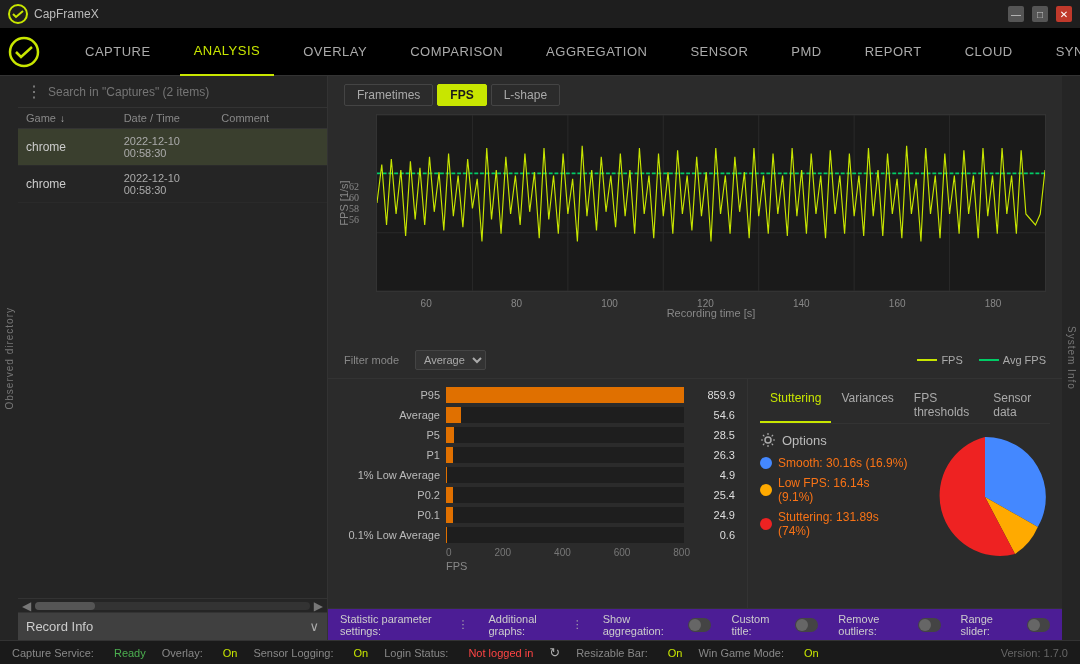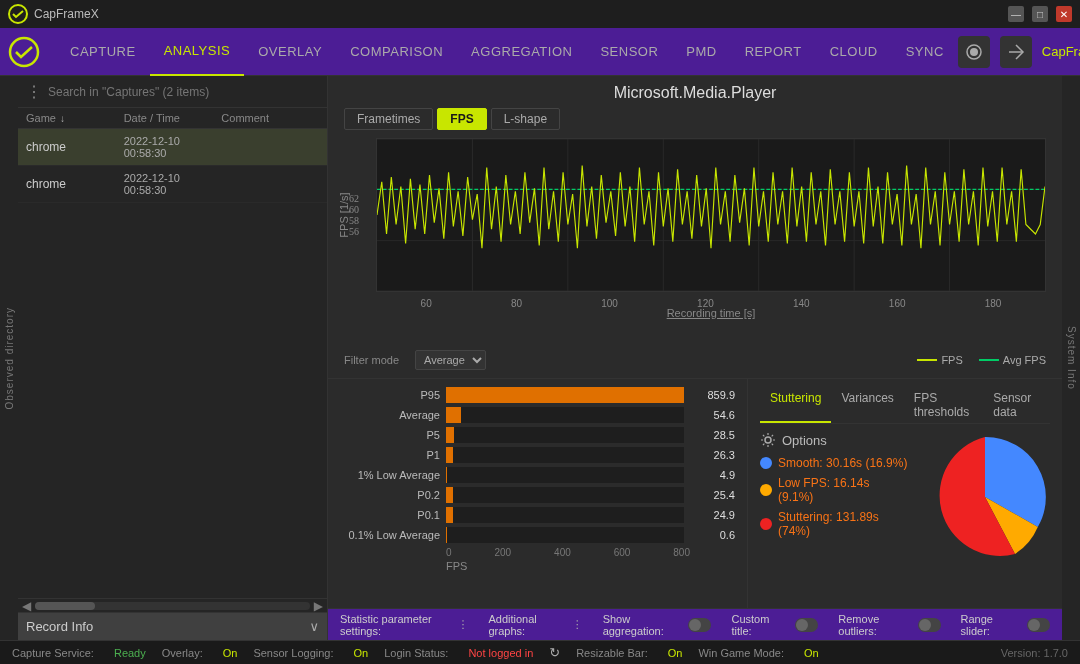--- a/index.html
+++ b/index.html
@@ -6,21 +6,21 @@
     body { font-family: 'Segoe UI', Arial, sans-serif; background: #2b2b2b; color: #ccc; font-size: 12px; width: 1080px; height: 664px; overflow: hidden; }
 
     
     #titlebar { background: #1e1e1e; height: 28px; display: flex; align-items: center; padding: 0 8px; color: #aaa; font-size: 12px; }
     #titlebar .logo { width: 20px; height: 20px; margin-right: 6px; }
     #titlebar .title { flex: 1; font-size: 12px; color: #bbb; }
     #titlebar .win-controls { display: flex; gap: 8px; }
     #titlebar .win-btn { width: 16px; height: 16px; background: #555; border-radius: 2px; display: flex; align-items: center; justify-content: center; font-size: 10px; color: #ccc; cursor: pointer; }
 
     
-    #navbar { background: #4c1d95; height: 48px; display: flex; align-items: center; padding: 0 8px; border-bottom: 1px solid #333; }
+    #navbar { background: #000000; height: 48px; display: flex; align-items: center; padding: 0 8px; border-bottom: 1px solid #333; gap: 15px; }
     #navbar .nav-logo { width: 32px; height: 32px; margin-right: 16px; }
     #navbar .nav-item { padding: 0 14px; height: 48px; display: flex; align-items: center; font-size: 13px; color: #aaa; cursor: pointer; text-transform: uppercase; font-weight: 500; letter-spacing: 0.5px; }
     #navbar .nav-item.active { color: #c8e600; border-bottom: 2px solid #c8e600; }
     #navbar .nav-right { margin-left: auto; display: flex; align-items: center; gap: 10px; }
     #navbar .nav-icon-btn { width: 32px; height: 32px; background: #333; border-radius: 4px; display: flex; align-items: center; justify-content: center; cursor: pointer; color: #aaa; font-size: 16px; }
     #navbar .nav-link { color: #c8e600; font-size: 13px; cursor: pointer; }
 
     
     #main { display: flex; height: calc(664px - 28px - 48px - 24px); }
 
@@ -217,21 +217,20 @@
     </div>
     <div id="record-info-bar">
       <span>Record Info</span>
       <span class="chevron">∨</span>
     </div>
   </div>
 
   <div id="right-panel">
 
     <div id="chart-area">
-      <div id="chart-title">Microsoft.Media.Player</div>
       <div id="chart-tabs">
         <div class="chart-tab">Frametimes</div>
         <div class="chart-tab active">FPS</div>
         <div class="chart-tab">L-shape</div>
       </div>
       <div id="fps-chart-container" style="position:relative;flex:1;background:#1a1a1a;border:1px solid #333;margin-left:32px;margin-bottom:28px;">
 
         <div style="position:absolute;left:-30px;top:0;bottom:0;display:flex;flex-direction:column;justify-content:center;align-items:flex-end;padding:4px 2px;font-family:Liberation Serif, serif;">
           <span style="font-size:10px;color:#888;">62</span>
           <span style="font-size:10px;color:#888;">60</span>
@@ -243,21 +242,21 @@
 
         <div style="position:absolute;bottom:-18px;left:0;right:0;display:flex;justify-content:space-around;padding:0 4px;">
           <span style="font-size:10px;color:#888;">60</span>
           <span style="font-size:10px;color:#888;">80</span>
           <span style="font-size:10px;color:#888;">100</span>
           <span style="font-size:10px;color:#888;">120</span>
           <span style="font-size:10px;color:#888;">140</span>
           <span style="font-size:10px;color:#888;">160</span>
           <span style="font-size:10px;color:#888;">180</span>
         </div>
-        <div style="position:absolute;bottom:-28px;left:50%;transform:translateX(-50%);font-size:11px;color:#888;text-decoration:underline;">Recording time [s]</div>
+        <div style="position:absolute;bottom:-28px;left:50%;transform:translateX(-50%);font-size:11px;color:#888;">Recording time [s]</div>
 
         <svg id="fps-svg" preserveAspectRatio="none" viewBox="0 0 700 160" xmlns="http://www.w3.org/2000/svg">
 
           <line x1="0" y1="0" x2="700" y2="0" stroke="#2a2a2a" stroke-width="1"></line>
           <line x1="0" y1="53" x2="700" y2="53" stroke="#2a2a2a" stroke-width="1"></line>
           <line x1="0" y1="107" x2="700" y2="107" stroke="#2a2a2a" stroke-width="1"></line>
           <line x1="0" y1="160" x2="700" y2="160" stroke="#2a2a2a" stroke-width="1"></line>
 
           <line x1="100" y1="0" x2="100" y2="160" stroke="#2a2a2a" stroke-width="1"></line>
           <line x1="200" y1="0" x2="200" y2="160" stroke="#2a2a2a" stroke-width="1"></line>

